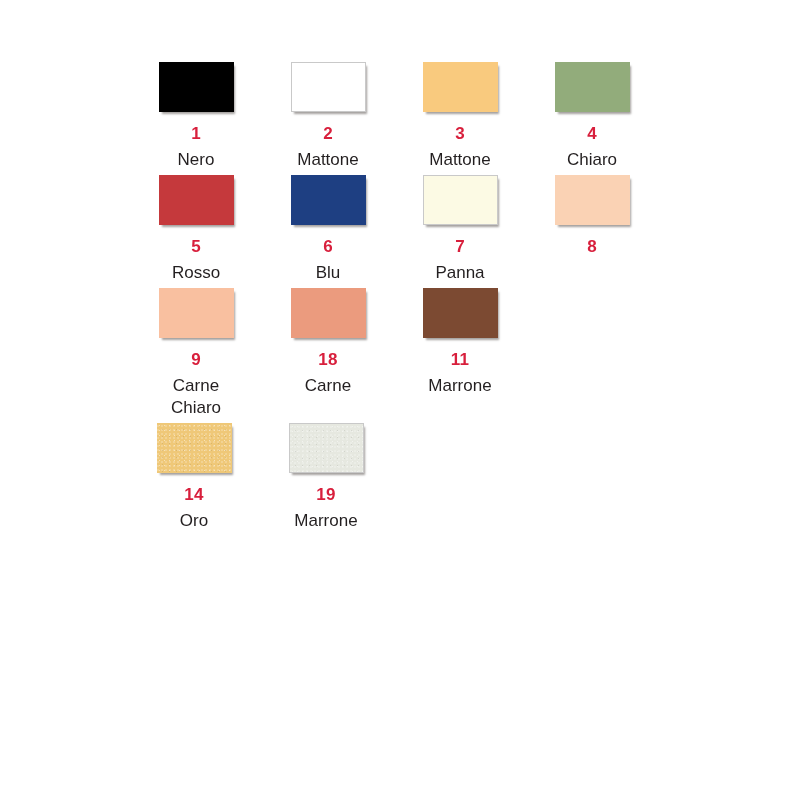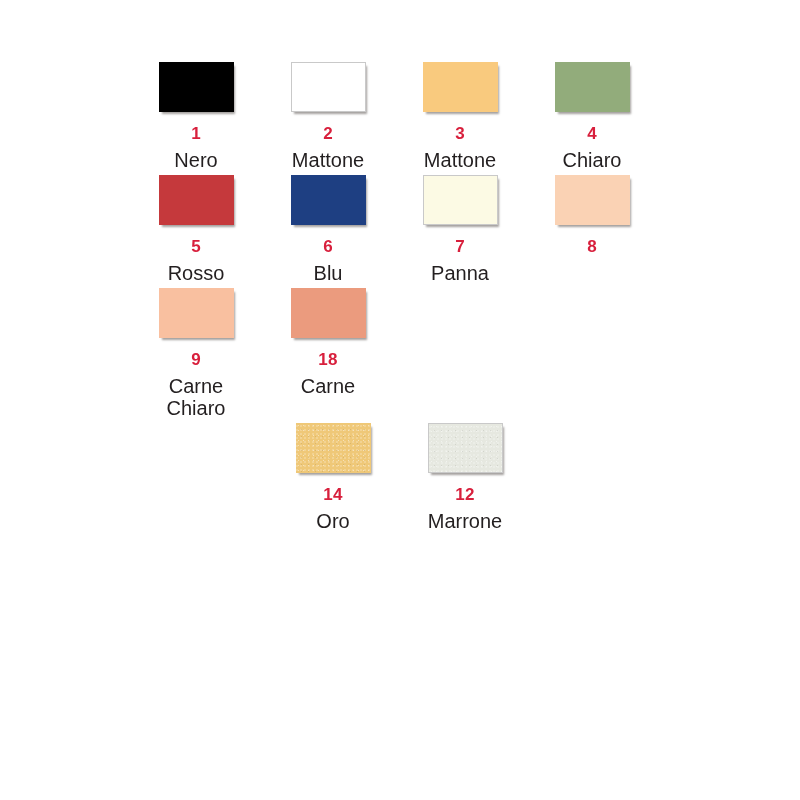--- a/index.html
+++ b/index.html
@@ -31,21 +31,21 @@
   }
 
   .swatch-row {
     display: flex;
     flex-direction: row;
     justify-content: flex-start;
     align-items: flex-start;
     margin-bottom: 4px;
   }
   .swatch-row.row-last {
-    justify-content: center;
+    justify-content: flex-start;
     margin-left: -2px;
   }
 
   .swatch-cell {
     width: 132px;
     flex: 0 0 132px;
     display: flex;
     flex-direction: column;
     align-items: center;
     box-sizing: border-box;
@@ -95,21 +95,21 @@
     font-weight: bold;
     font-size: 17px;
     line-height: 20px;
     letter-spacing: 0.2px;
     margin-bottom: 5px;
     text-align: center;
   }
 
   .chip-label {
     color: #231f20;
-    font-size: 20px;
+    font-size: 17px;
     line-height: 22px;
     text-align: center;
     max-width: 128px;
     white-space: pre-line;
   }
 </style>
 </head>
 <body>
 
 <div id="chart">
@@ -182,31 +182,38 @@
           <div class="chip-label">Carne
 Chiaro</div>
         </div>
         <div class="swatch-cell">
           <div class="chip-wrap">
             <div class="chip" style="background: rgb(235, 155, 126);"></div>
           </div>
           <div class="chip-number">18</div>
           <div class="chip-label">Carne</div>
         </div>
+        <div class="swatch-cell">
+          <div class="chip-wrap">
+            <div class="chip" style="background: rgb(124, 74, 50);"></div>
+          </div>
+          <div class="chip-number">11</div>
+          <div class="chip-label">Marrone</div>
+        </div>
       </div>
       <div class="swatch-row row-last">
         <div class="swatch-cell">
           <div class="chip-wrap">
             <div class="chip glitter" style="background: rgb(239, 200, 120);"></div>
           </div>
           <div class="chip-number">14</div>
           <div class="chip-label">Oro</div>
         </div>
         <div class="swatch-cell">
           <div class="chip-wrap">
             <div class="chip has-border glitter" style="background: rgb(230, 232, 224);"></div>
           </div>
-          <div class="chip-number">12</div>
+          <div class="chip-number">19</div>
           <div class="chip-label">Marrone</div>
         </div>
       </div>
     </div>
 </div>
 
 </body></html>

